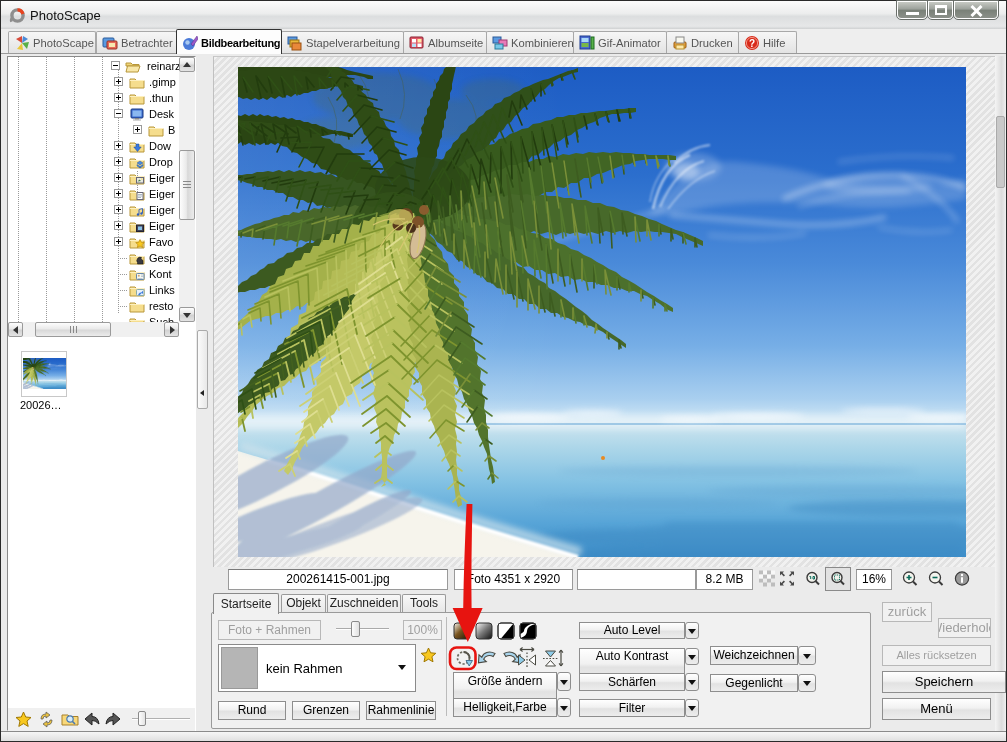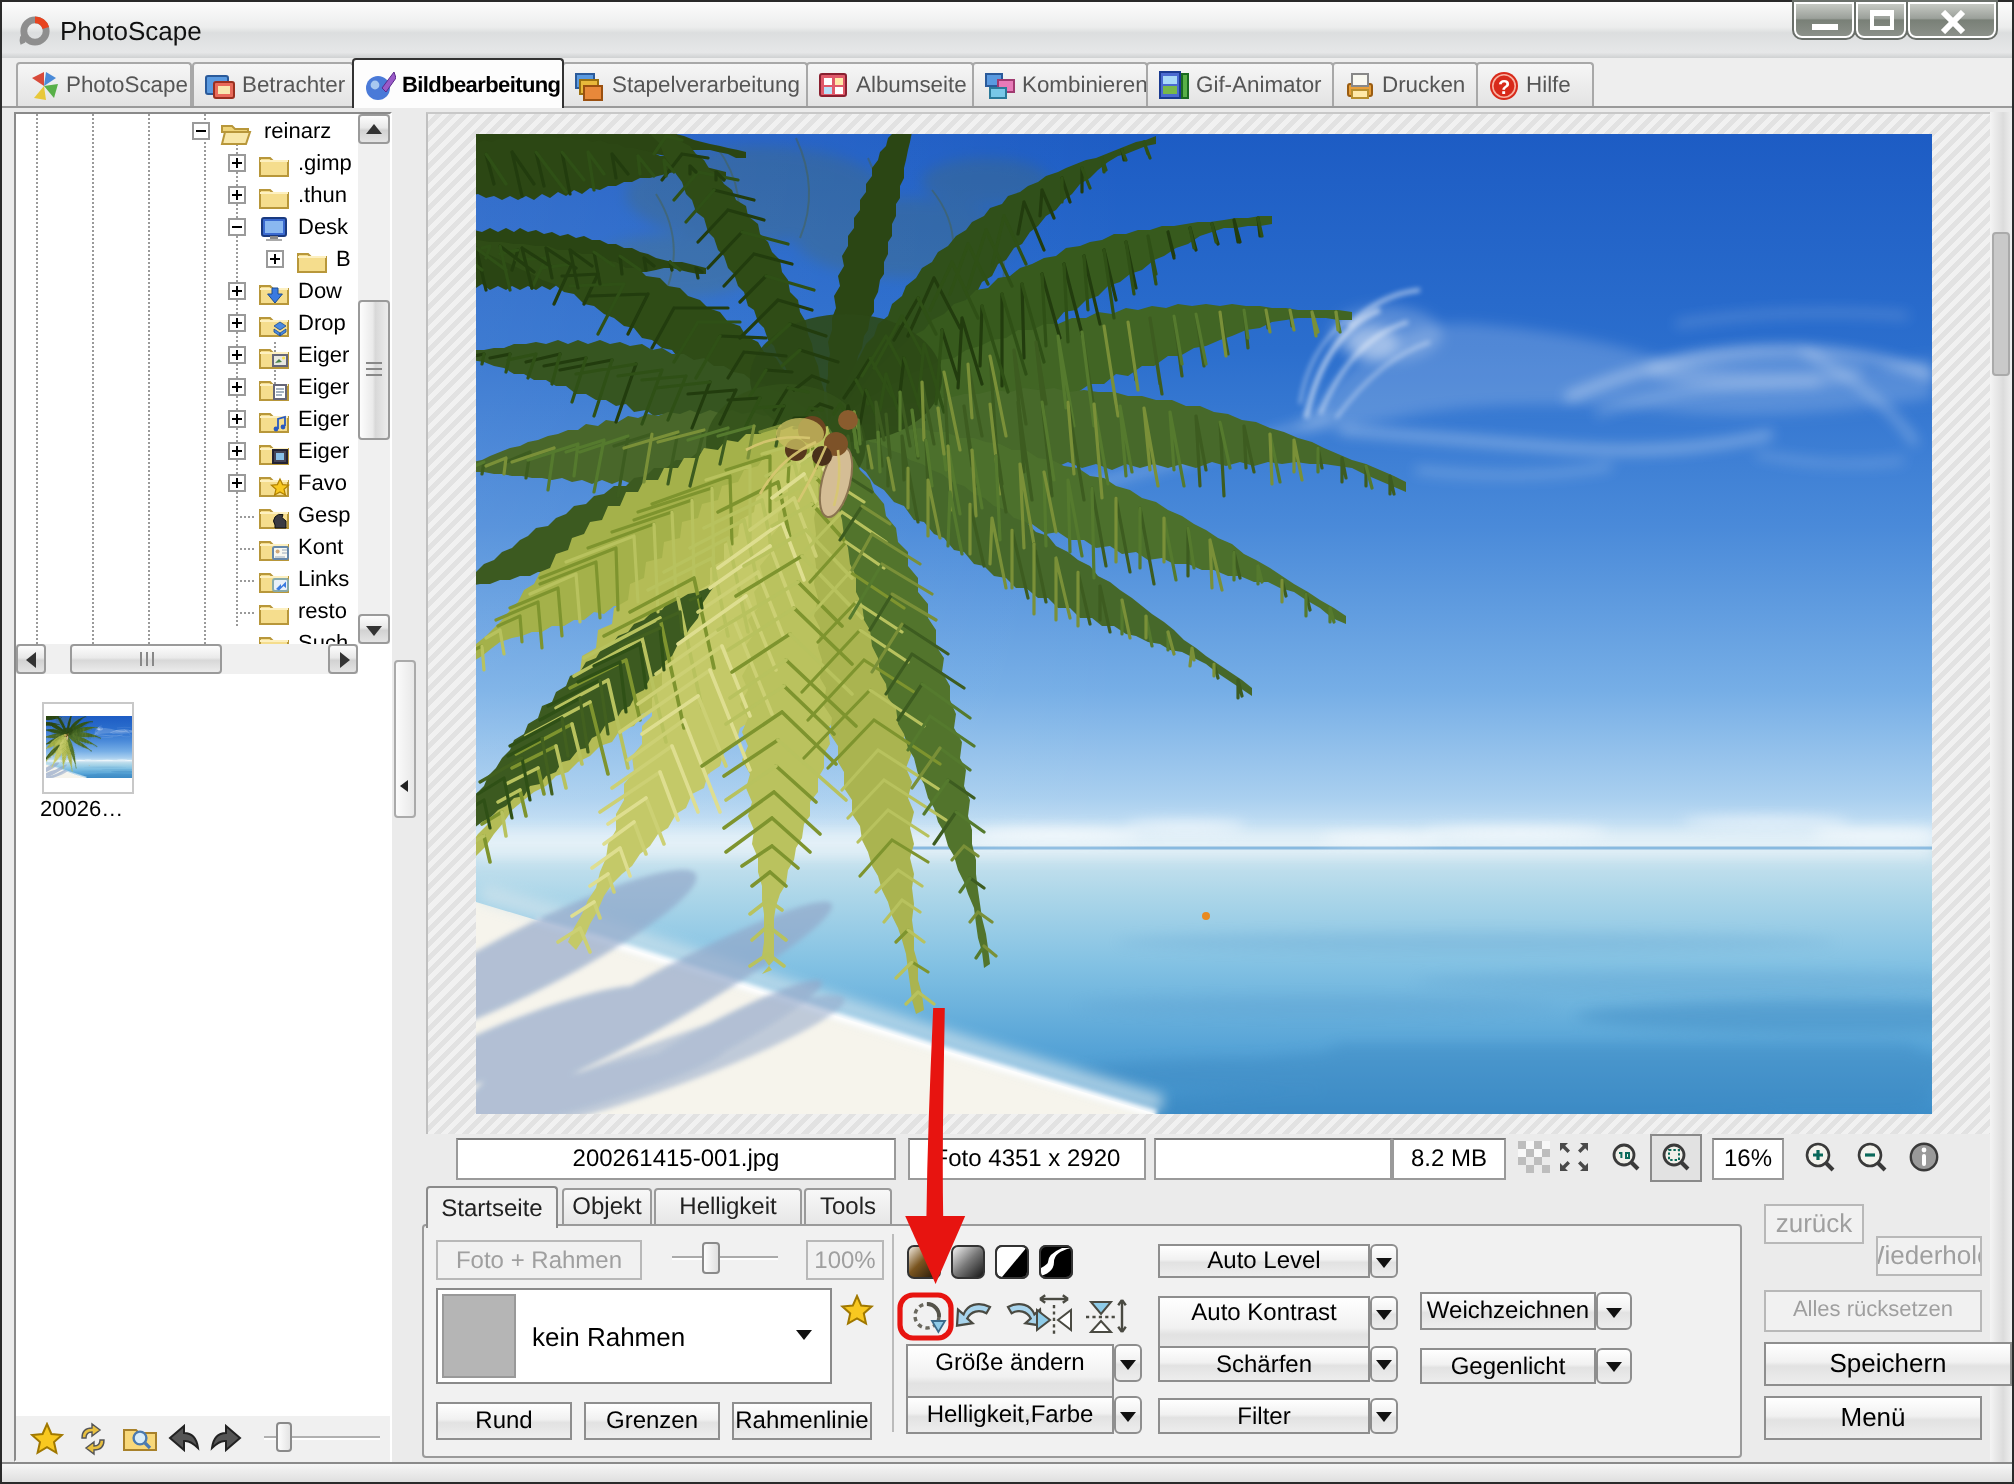--- a/index.html
+++ b/index.html
@@ -152,21 +152,21 @@
     </div>
 </div>
 <div id="lpanel">
 <div id="tree">
 <div class="gl" style="left:10px;top:0;height:265px"></div>
 <div class="gl" style="left:38px;top:0;height:265px"></div>
 <div class="gl" style="left:66px;top:0;height:265px"></div>
 <div class="gl" style="left:94px;top:0;height:265px"></div>
 <div class="gl" style="left:110px;top:9px;height:248px"></div>
 <div class="gl" style="left:129px;top:114px;height:22px"></div>
-<div class="trow" style="top:1px;left:0;width:171px">
+<div class="trow" style="top:1px;left:15px;width:171px">
 <div class="pm" style="left:88px">
           <i></i>
         </div>
 <svg class="ticon" style="left:102px" viewBox="0 0 16 14">
           <path d="M1 4h5l1.5 1.5H14V7H1z" fill="#efd479" stroke="#b8973a"></path>
           <path d="M2.5 7H15l-2 6H1z" fill="#f8e7a8" stroke="#b8973a"></path>
         </svg>
 <span class="tlabel" style="left:124px">reinarz</span>
 </div>
 <div class="trow" style="top:17px;left:0;width:171px">
@@ -638,21 +638,21 @@
     <path d="M4.5 7h5" stroke="#0a6a5a" stroke-width="1.6"></path>
   </svg>
 <svg class="zicon" style="left:954px" viewBox="0 0 16 16">
     <circle cx="8" cy="8" r="6.6" fill="#9a9a9a" stroke="#3a3a3a" stroke-width="1.2"></circle>
     <rect x="7" y="6.5" width="2" height="6" rx="1" fill="#fff"></rect>
     <circle cx="8" cy="4.5" r="1.2" fill="#fff"></circle>
   </svg>
 
 <div class="btab act" style="left:213px;width:66px;line-height:20px">Startseite</div>
 <div class="btab" style="left:281px;width:45px;line-height:17px">Objekt</div>
-<div class="btab" style="left:327px;width:74px;line-height:17px">Helligkeit</div>
+<div class="btab" style="left:327px;width:74px;line-height:17px">Zuschneiden</div>
 <div class="btab" style="left:402px;width:44px;line-height:17px">Tools</div>
 <div id="gbox"></div>
 <div id="vdiv"></div>
 
 <div class="btn dis" style="left:218px;top:620px;width:103px;height:20px;line-height:18px">Foto + Rahmen</div>
 <div class="abs" style="left:336px;top:628px;width:53px;height:2px;background:#aaa;border-bottom:1px solid #fff"></div>
 <div class="abs" style="left:351px;top:621px;width:9px;height:16px;background:linear-gradient(90deg,#fdfdfd,#e0e0e0);border:1px solid #8a8a8a;border-radius:2px"></div>
 <div class="abs" style="left:403px;top:620px;width:39px;height:20px;border:1px solid #b8b8b8;font-size:12px;color:#9f9f9f;text-align:center;line-height:18px;background:#f1f1f1">100%</div>
 <div class="abs" style="left:218px;top:644px;width:198px;height:48px;background:#fff;border:1px solid #8a8a8a"></div>
 <div class="abs" style="left:221px;top:647px;width:37px;height:42px;background:#b5b5b5;border:1px solid #999"></div>

